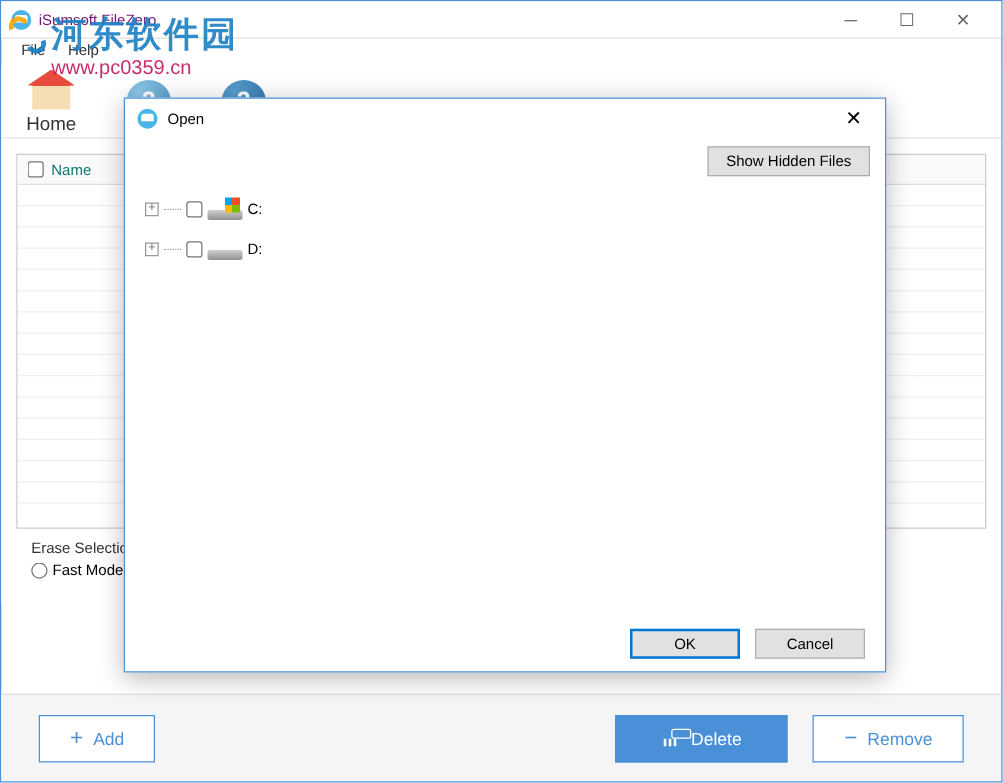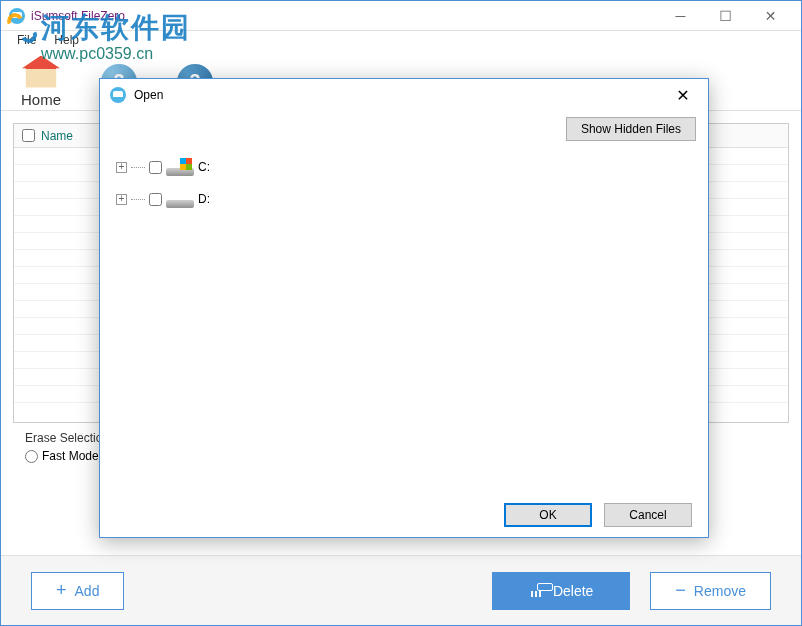--- a/index.html
+++ b/index.html
@@ -50,21 +50,21 @@
     .plus-icon::before { content: '+'; font-size: 18px; }
     .minus-icon::before { content: '−'; font-size: 18px; }
     .shred-icon { width: 16px; height: 16px; display: inline-block; position: relative; }
     .shred-icon::before { content: ''; position: absolute; width: 14px; height: 6px; border: 1.5px solid #fff; border-radius: 2px; top: 0; }
     .shred-icon::after { content: ''; position: absolute; width: 2px; height: 6px; background: #fff; left: 2px; top: 8px; box-shadow: 4px 0 #fff, 8px 0 #fff; }
     
     
     .watermark { position: absolute; top: 8px; left: 4px; pointer-events: none; z-index: 100; opacity: 0.9; }
     .wm-logo { display: inline-flex; align-items: center; }
     .wm-cn { font-size: 28px; font-weight: bold; color: #1a7fc4; letter-spacing: 2px; }
-    .wm-url { font-size: 16px; color: #0f766e; font-family: Arial; margin-top: -4px; margin-left: 36px; }
+    .wm-url { font-size: 16px; color: #be185d; font-family: Arial; margin-top: -4px; margin-left: 36px; }
     .wm-iconblock { width: 34px; height: 34px; position: relative; margin-right: 2px; }
     .wm-arc1 { position: absolute; width: 16px; height: 16px; border: 4px solid #ffa500; border-right-color: transparent; border-bottom-color: transparent; border-radius: 50%; top: 2px; left: 2px; transform: rotate(20deg); }
     .wm-arc2 { position: absolute; width: 16px; height: 16px; border: 4px solid #1a7fc4; border-left-color: transparent; border-top-color: transparent; border-radius: 50%; bottom: 2px; right: 2px; transform: rotate(20deg); }
     
     
     .modal { position: absolute; top: 77px; left: 98px; width: 610px; height: 460px; background: #fff; border: 1px solid #4a90d9; box-shadow: 0 4px 20px rgba(0,0,0,0.3); z-index: 50; display: flex; flex-direction: column; }
     .modal-titlebar { height: 32px; display: flex; align-items: center; padding: 0 10px; }
     .modal-icon { width: 16px; height: 16px; background: #4bb5e8; border-radius: 50%; margin-right: 8px; position: relative; }
     .modal-icon::after { content: ''; position: absolute; top: 4px; left: 3px; width: 10px; height: 6px; background: #fff; border-radius: 2px 2px 0 0; }
     .modal-title { font-size: 12px; flex: 1; }

